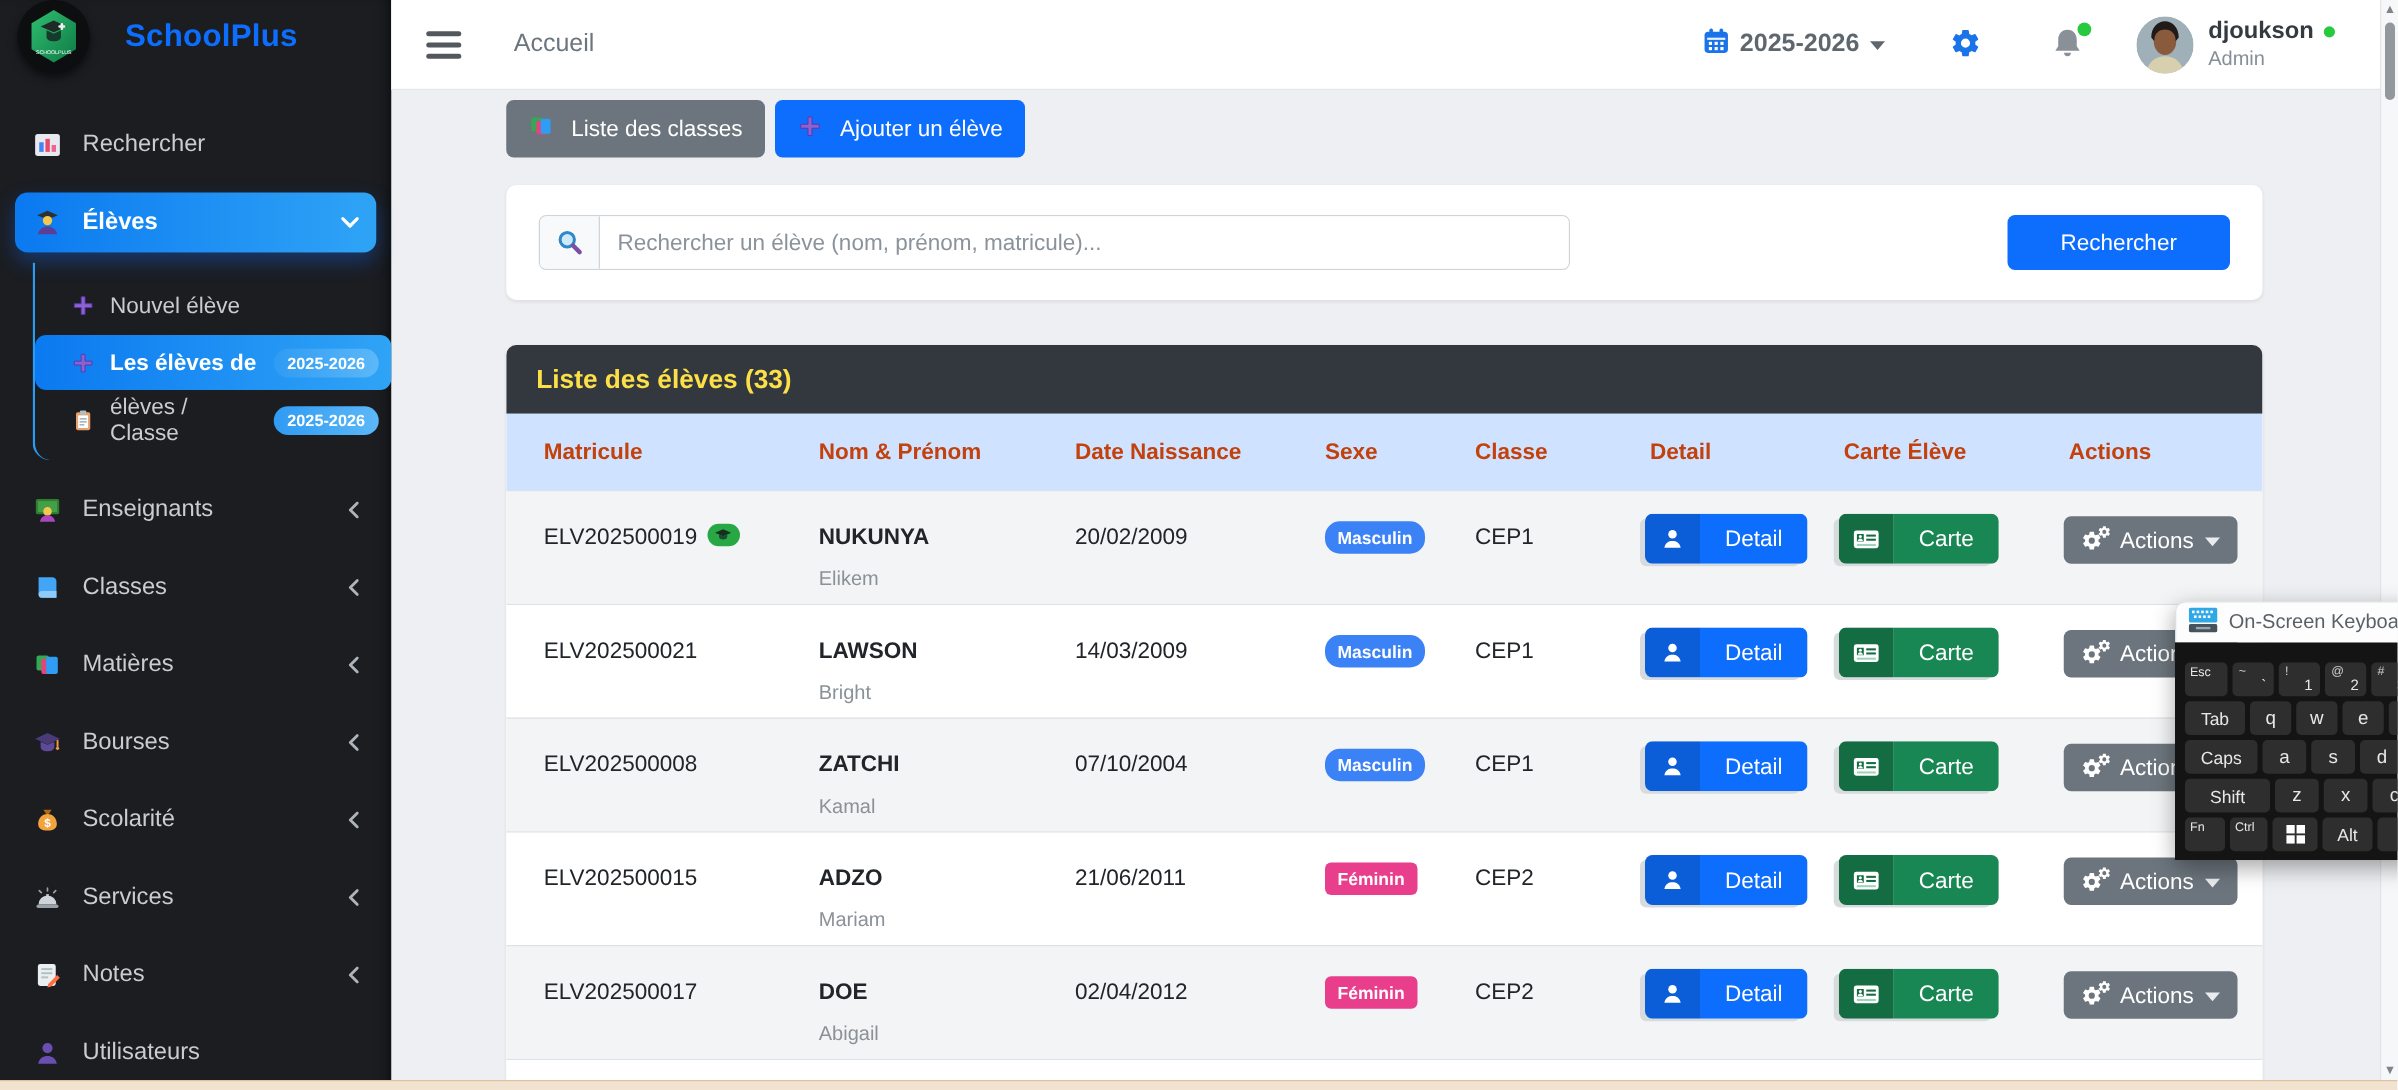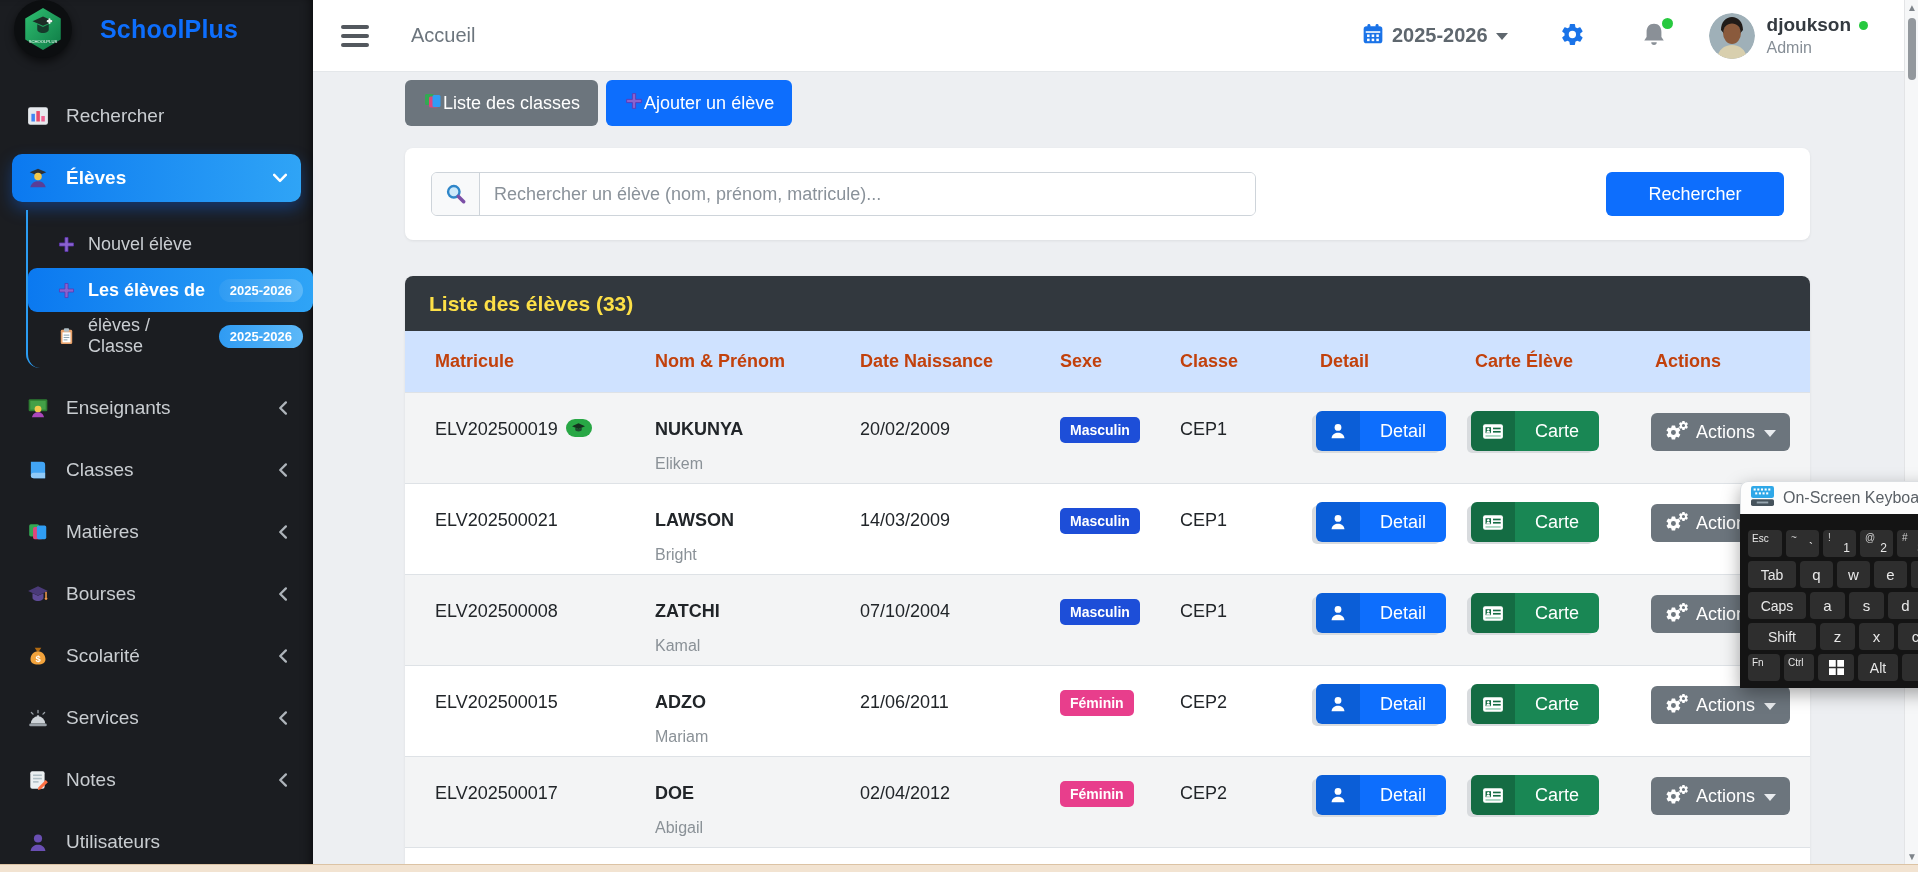--- a/index.html
+++ b/index.html
@@ -41,21 +41,21 @@
   .avatar { width:46px; height:46px; border-radius:50%; overflow:hidden; flex:none; }
   .user-name-row { display:flex; align-items:center; gap:8px; }
   .user-name { color:#343a40; font-size:19px; font-weight:bold; }
   .presence-dot { width:9px; height:9px; border-radius:50%; background:#27c93f; }
   .user-role { color:#868e96; font-size:16px; margin-top:3px; }
 
   
   .content { flex:1; padding:8px 108px 0 92px; min-width:0; }
   .toolbar { display:flex; gap:8px; }
   .btn { border:none; cursor:pointer; font-family:inherit; }
-  .btn-toolbar { height:46px; border-radius:6px; color:#fff; font-size:18px; display:flex; align-items:center; gap:0; padding:0 18px; }
+  .btn-toolbar { height:46px; border-radius:6px; color:#fff; font-size:18px; display:flex; align-items:center; gap:14px; padding:0 18px; }
   .btn-gray { background:#6c757d; }
   .btn-blue { background:#0d6efd; }
 
   .search-card { margin-top:22px; background:#fff; border-radius:8px; padding:24px 26px; display:flex; align-items:center; box-shadow:0 1px 3px rgba(0,0,0,.07); }
   .input-group { display:flex; width:61%; height:44px; border:1px solid #ced4da; border-radius:6px; overflow:hidden; background:#fff; }
   .input-prepend { width:48px; background:#f8f9fa; border-right:1px solid #ced4da; display:flex; align-items:center; justify-content:center; }
   .search-input { flex:1; border:none; outline:none; font-size:18px; padding:0 14px; color:#343a40; font-family:inherit; }
   .search-input::placeholder { color:#8a929a; }
   .btn-search { margin-left:auto; width:178px; height:44px; background:#0d6efd; color:#fff; border-radius:6px; font-size:18px; }
 
@@ -65,21 +65,21 @@
   .thead { background:#cfe2ff; }
   .thead .th { padding:20px 0 20px 30px; font-size:18px; font-weight:bold; color:#c2410c; }
   .trow { height:91px; border-top:1px solid #dee2e6; background:#fff; }
   .trow.striped { background:#f3f4f5; }
   .cell { padding:26px 0 0 30px; font-size:18px; color:#212529; }
   .cell.c-btn { padding:18px 0 0 26px; }
   .mat-badge { display:inline-flex; align-items:center; justify-content:center; width:26px; height:18px; background:#28a745; border-radius:9px; margin-left:8px; vertical-align:2px; }
   .nom { font-weight:bold; }
   .prenom { margin-top:15px; color:#8a9197; font-size:16px; }
   .badge-sexe { display:inline-block; color:#fff; font-size:14px; font-weight:bold; padding:5px 10px; border-radius:5px; margin-top:-4px; }
-  .badge-m { background:#1d4ed8; }
+  .badge-m { background:#3b82f6;border-radius:12px; }
   .badge-f { background:#e83e8c; }
 
   .btn-split { display:inline-flex; height:40px; border-radius:6px; overflow:hidden; padding:0; box-shadow:-5px 3px 0 -1px #d8dbde; align-items:stretch; }
   .btn-split .seg { width:44px; display:flex; align-items:center; justify-content:center; }
   .btn-split .lbl { display:flex; align-items:center; padding:0 20px; color:#fff; font-size:18px; }
   .btn-detail .seg { background:#0b5ed7; } .btn-detail .lbl { background:#0d6efd; }
   .btn-carte .seg { background:#146c43; } .btn-carte .lbl { background:#198754; }
   .btn-actions { height:38px; background:#6c757d; border-radius:6px; color:#fff; font-size:18px; display:inline-flex; align-items:center; gap:9px; padding:0 14px; margin-top:2px; }
   .btn-actions .caret { border-top-color:#e9ecef; margin-top:3px; }
   .gears { position:relative; width:22px; height:20px; }

